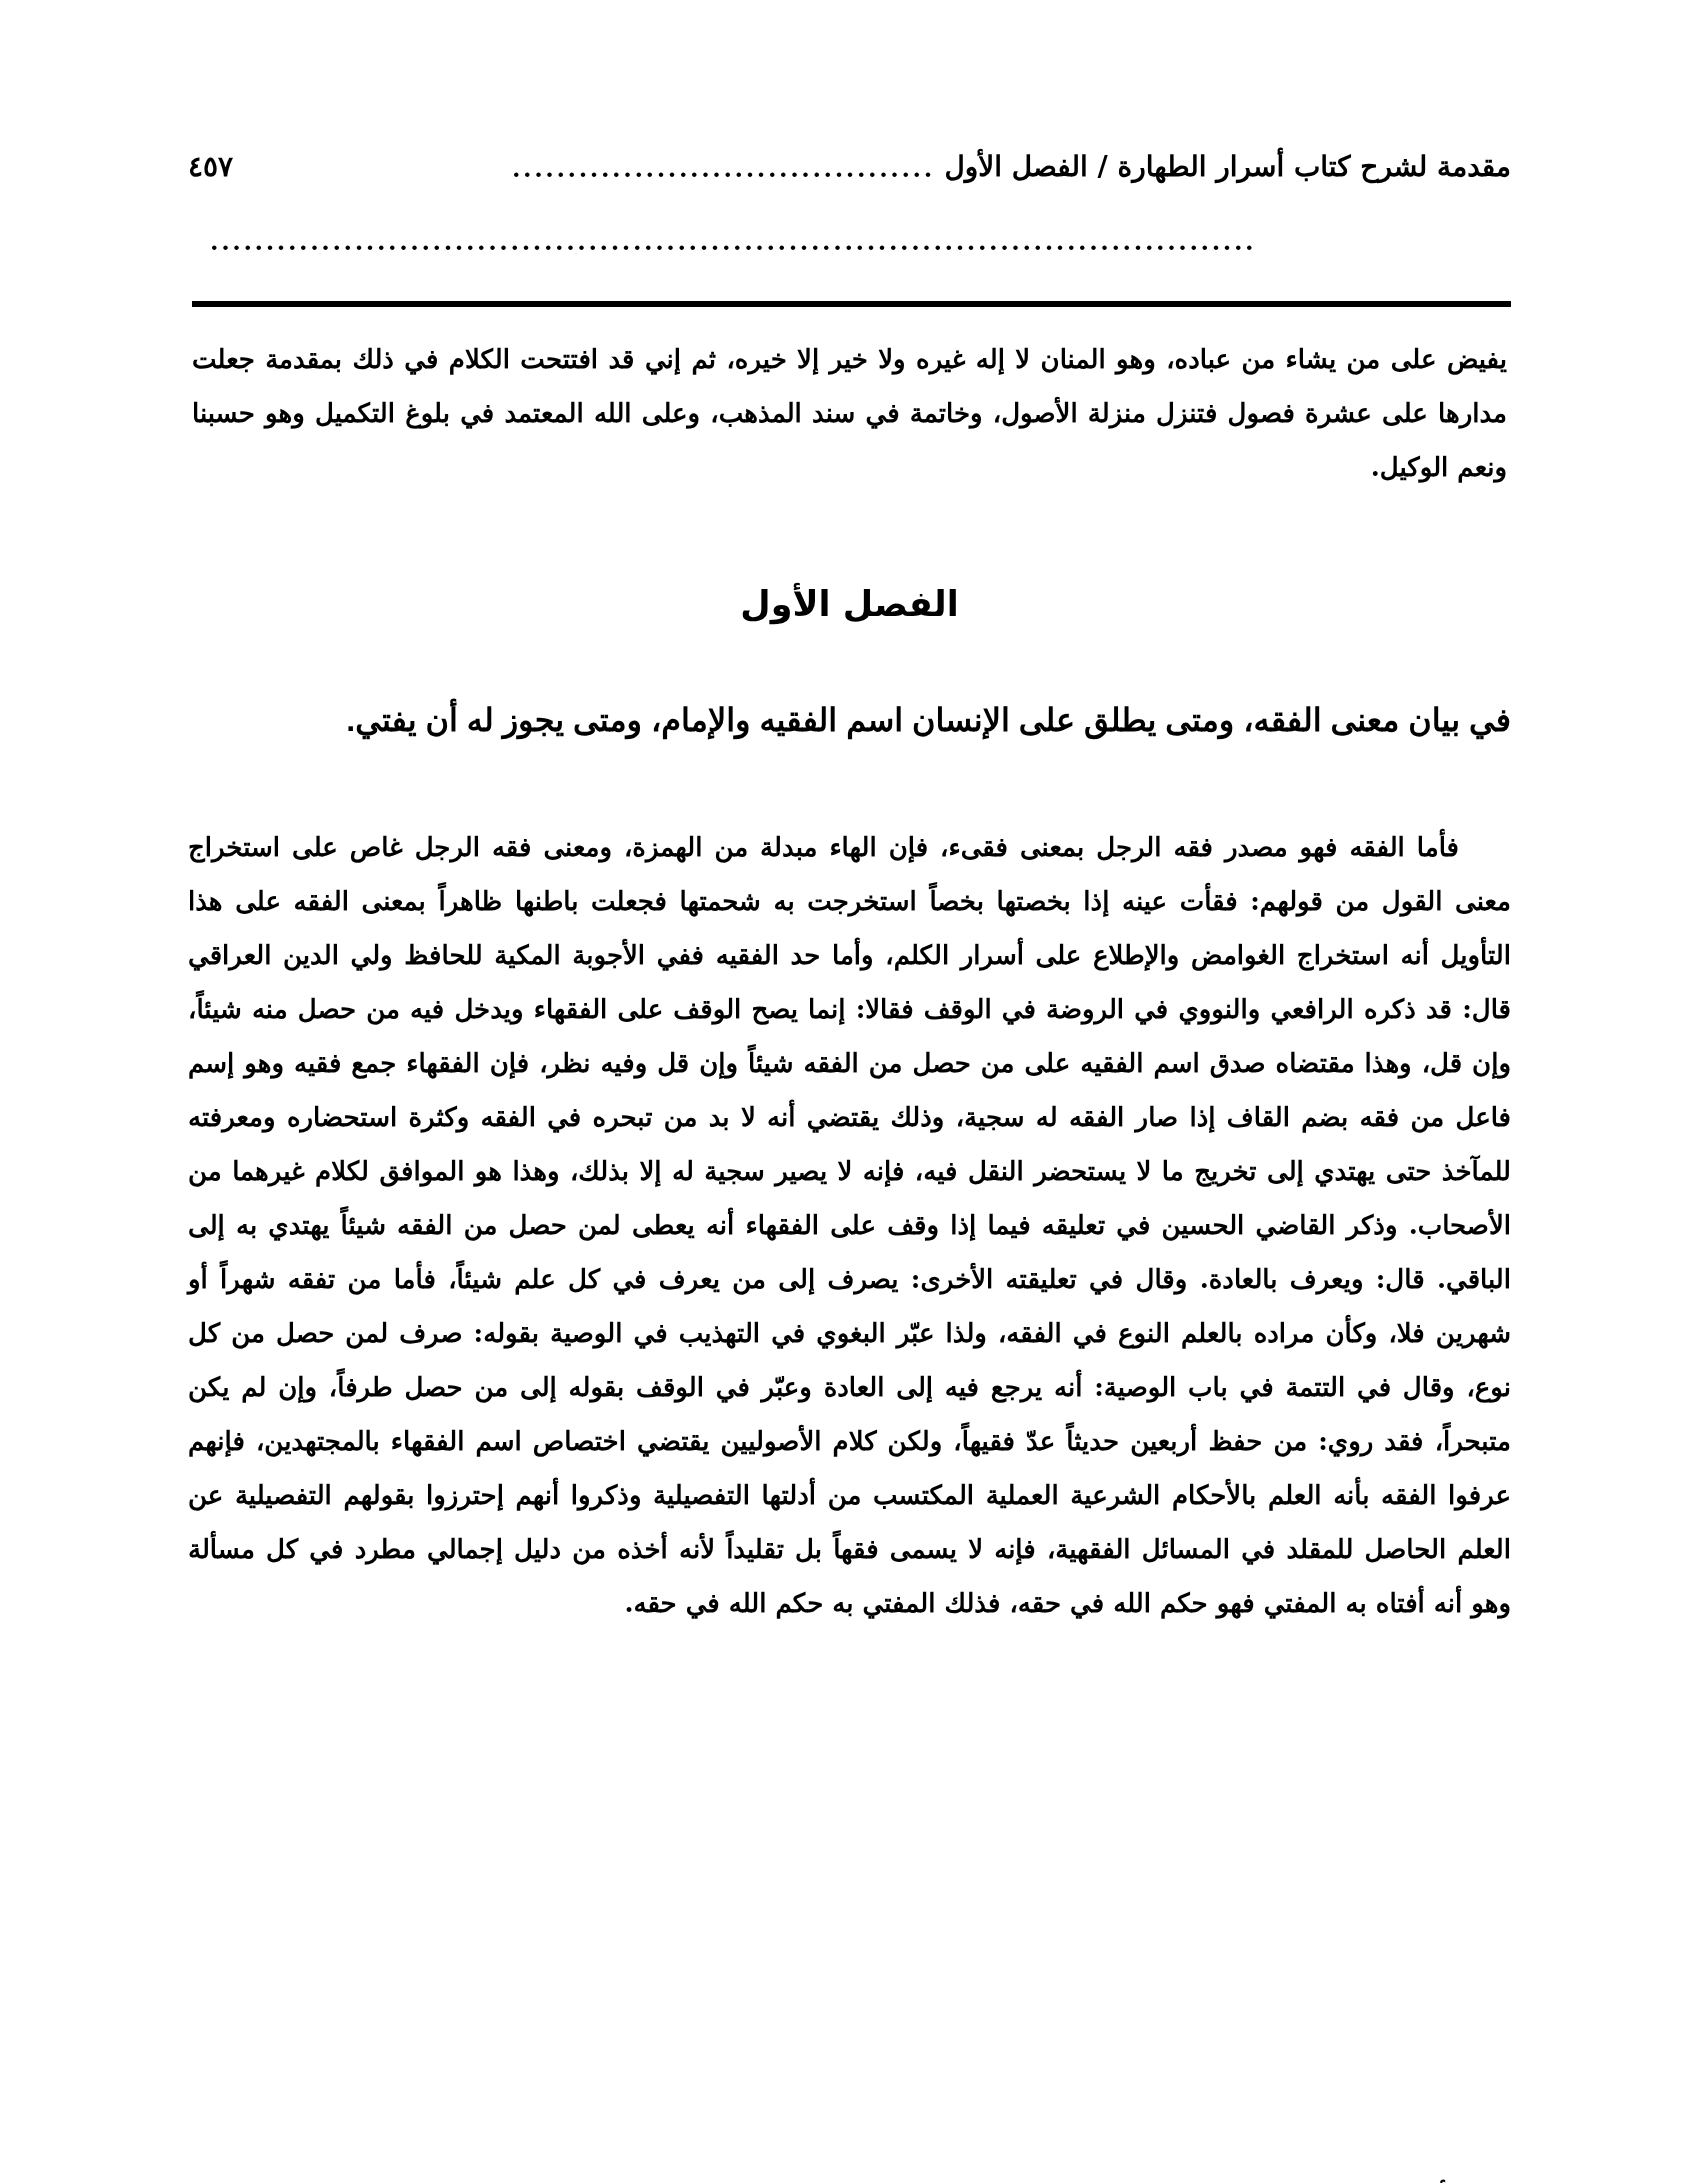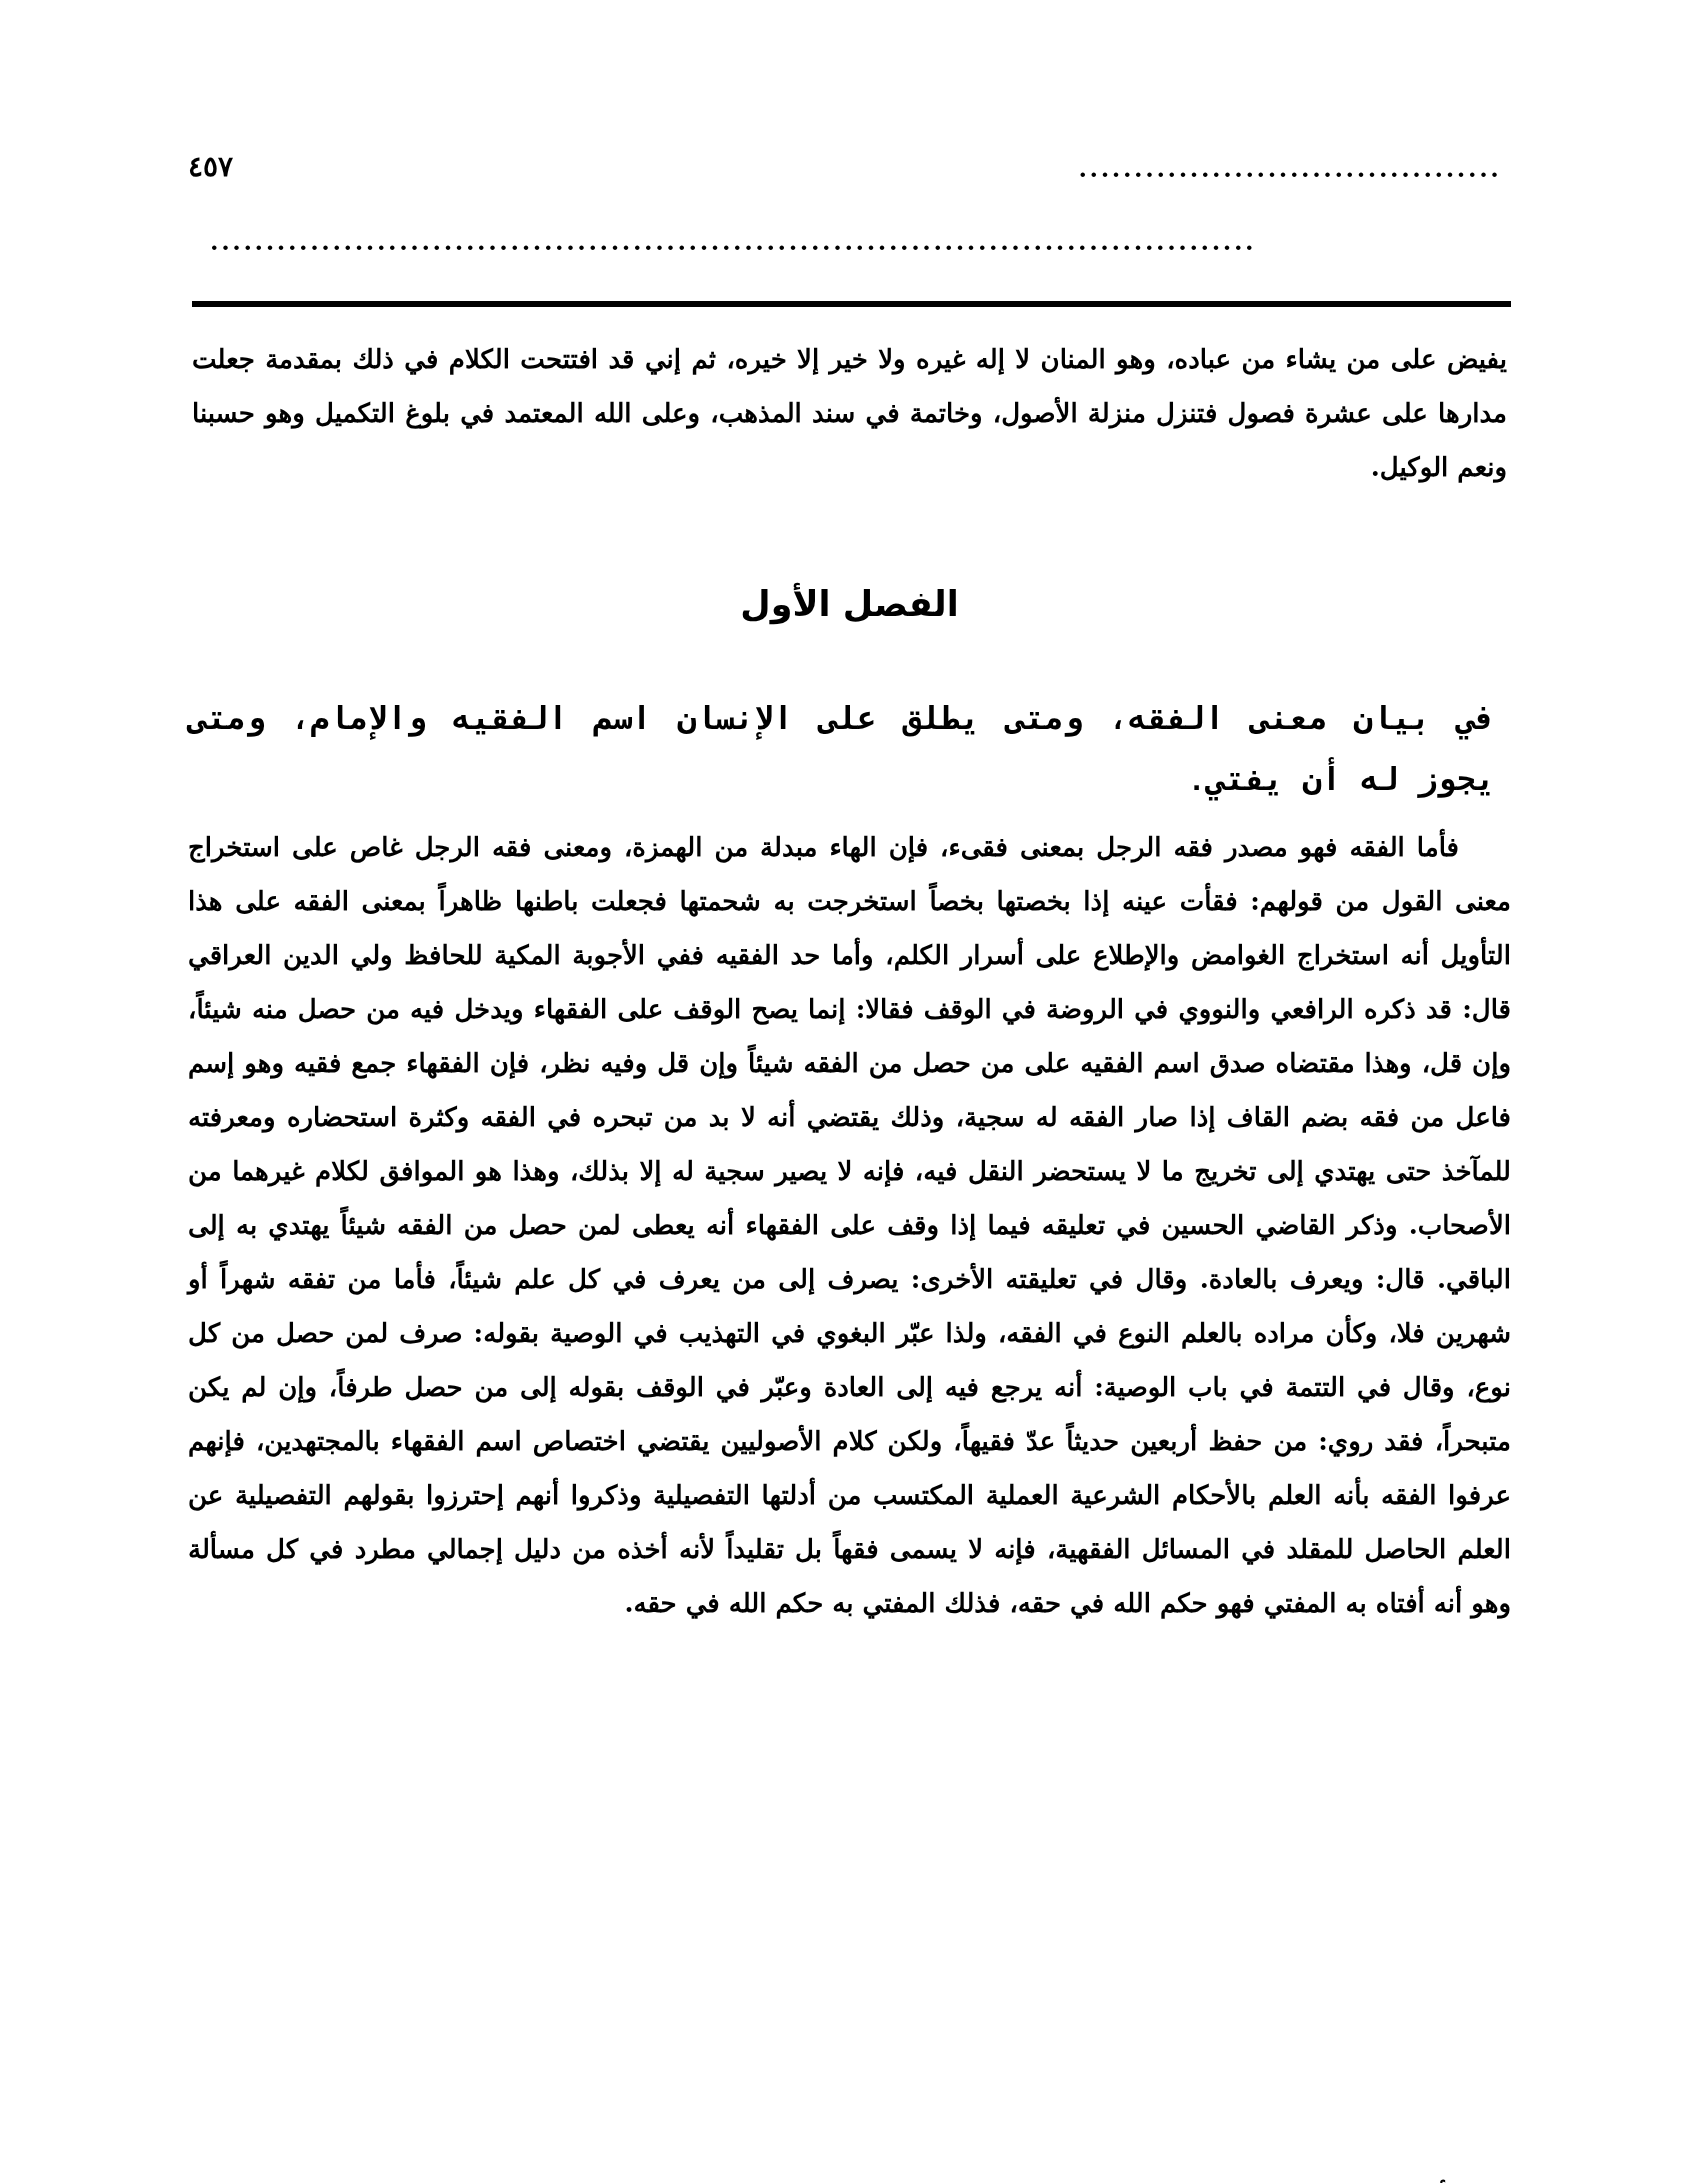--- a/index.html
+++ b/index.html
@@ -22,31 +22,32 @@
   }
   .rule { position: absolute; top: 301px; left: 4.4px; right: 0; height: 6.1px; background: #000; }
   .body-text {
     position: absolute; left: 0; right: 0;
     font-family: "DejaVu Serif", serif; font-weight: bold; font-size: 26px; line-height: 54px;
     text-align: justify; text-align-last: right;
   }
   .p1 { top: 328px; }
   .chapter-title { position: absolute; top: 572px; left: 0; right: 0; text-align: center;
     font-family: "DejaVu Sans", sans-serif; font-weight: bold; font-size: 35px; }
-  .section-title { position: absolute; top: 690px; left: 0; right: 16px;
-    font-family: Liberation Mono, monospace; font-weight: bold; font-size: 32px; line-height: 61px;
+  .section-title { position: absolute; top: 690px; left: 0; right: 0;
+    font-family: Liberation Sans, sans-serif; font-weight: bold; font-size: 32px; line-height: 61px;
     text-align: justify; text-align-last: right; }
   .p2 { top: 820px; text-indent: 52px; }
   .p3 { top: 2170px; text-indent: 52px; }
 </style>
 </head>
 <body>
 
 <div class="page">
   <div class="running-head">
+    <span class="rh-title">مقدمة لشرح كتاب أسرار الطهارة / الفصل الأول</span>
     <span class="rh-dots">......................................</span>
     <span class="rh-num">٤٥٧</span>
   </div>
   <div class="dotted-row">..............................................................................................</div>
   <div class="rule"></div>
 
   <p class="body-text p1" style="margin:4px">يفيض على من يشاء من عباده، وهو المنان لا إله غيره ولا خير إلا خيره، ثم إني قد افتتحت الكلام في ذلك بمقدمة جعلت مدارها على عشرة فصول فتنزل منزلة الأصول، وخاتمة في سند المذهب، وعلى الله المعتمد في بلوغ التكميل وهو حسبنا ونعم الوكيل.</p>
 
   <h1 class="chapter-title" style="margin:12px">الفصل الأول</h1>
 

